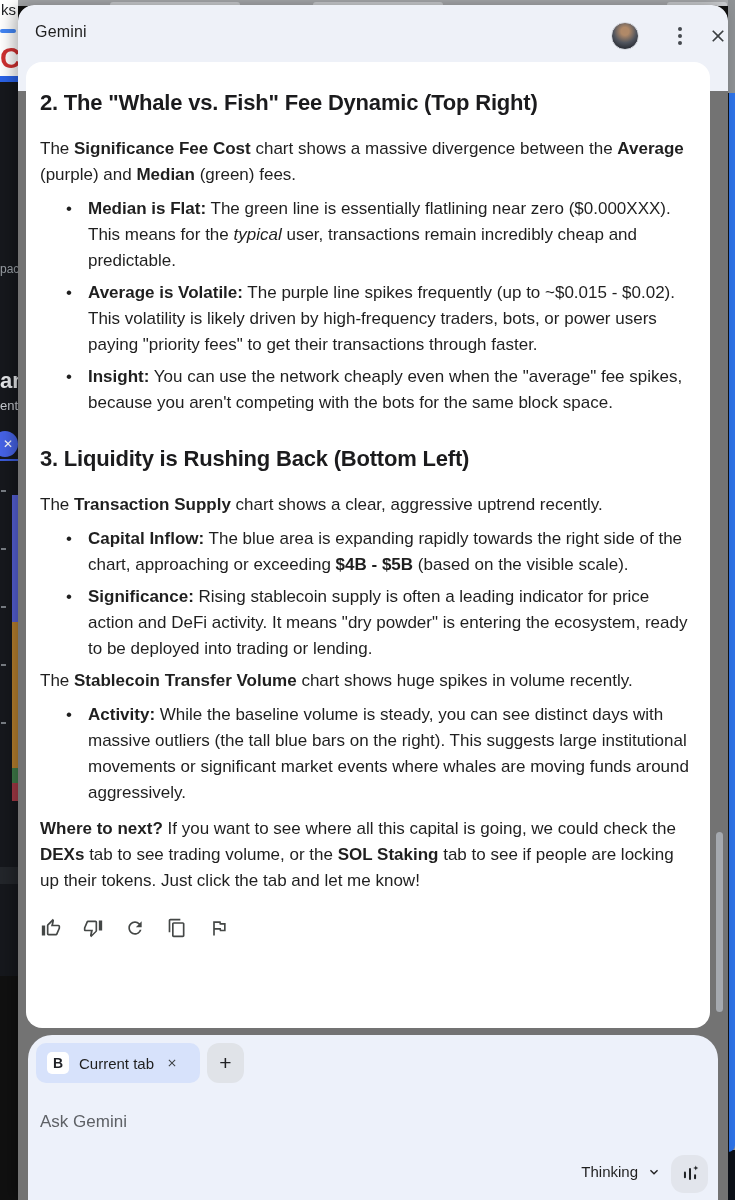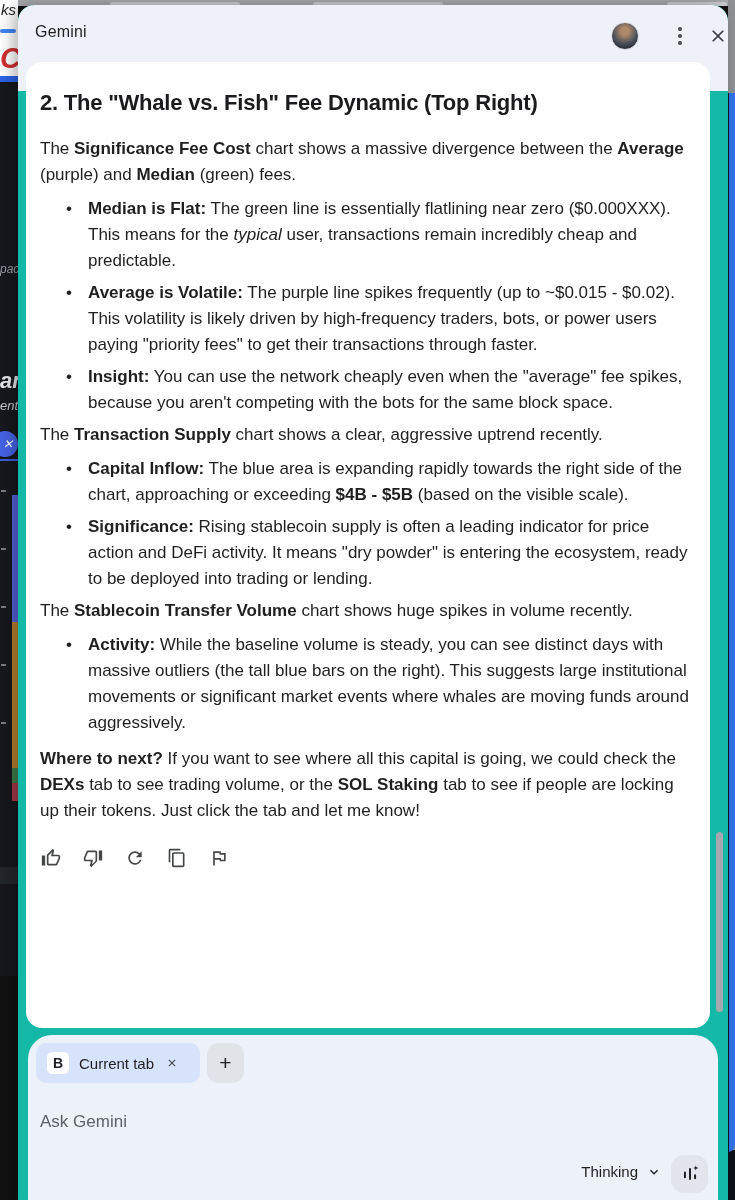--- a/index.html
+++ b/index.html
@@ -1,20 +1,20 @@
 <!DOCTYPE html>
 <html><head>
 <meta charset="utf-8">
 <style>
   * { margin:0; padding:0; box-sizing:border-box; }
   html,body { width:735px; height:1200px; overflow:hidden; font-family:"Liberation Sans", sans-serif; background:#111; }
   .stage { position:relative; width:735px; height:1200px; }
 
   
-  .bg-left { position:absolute; left:0; top:0; width:18px; height:976px; background:#16181d; overflow:hidden;font-style:italic; }
+  .bg-left { position:absolute; left:0; top:0; width:18px; height:976px; background:#16181d; overflow:hidden; }
   .bg-left .white-top { position:absolute; left:0; top:0; width:18px; height:76px; background:#fff; }
   .bg-left .tab-frag { position:absolute; left:1px; top:1px; font-size:15px; color:#202124; }
   .bg-left .underline-1 { position:absolute; left:0; top:29px; width:16px; height:4px; background:#4285f4; border-radius:2px; }
   .bg-left .red-logo { position:absolute; left:0; top:42px; font-size:29px; font-weight:800; color:#cf3030; }
   .bg-left .blue-line { position:absolute; left:0; top:76px; width:18px; height:6px; background:#2b63e8; }
   .bg-left .frag-pac { position:absolute; left:0; top:262px; font-size:12px; color:#9aa0a6; }
   .bg-left .frag-an { position:absolute; left:0; top:368px; font-size:22px; font-weight:700; color:#e8eaed; }
   .bg-left .frag-ent { position:absolute; left:0; top:398px; font-size:13px; color:#c7cbd1; }
   .bg-left .fab { position:absolute; left:-8px; top:431px; width:26px; height:26px; border-radius:13px; background:#4663e6; color:#fff; font-size:12px; text-align:right; line-height:26px; padding-right:5px; }
   .bg-left .fab-sep { position:absolute; left:0; top:459px; width:18px; height:2px; background:#3b5bd9; }
@@ -33,21 +33,21 @@
   .bg-top i { position:absolute; top:2px; height:4px; background:#cbcdd0; border-radius:3px 3px 0 0; }
   .bg-top i.p1{ left:92px; width:130px; } .bg-top i.p2{ left:295px; width:130px; } .bg-top i.p3{ left:649px; width:60px; }
 
   
   .bg-right { position:absolute; right:0; top:0; width:7px; height:1200px; background:#8f9295; }
   .bg-right .blue { position:absolute; left:0; top:93px; width:7px; height:1059px; background:#2e74ea; border-left:1px solid #10141c; border-bottom-right-radius:7px; }
   .bg-right .darkb { position:absolute; left:0; top:1150px; width:7px; height:50px; background:#0c1018; }
 
   
   .panel { position:absolute; left:18px; top:5px; width:710px; height:1195px; border-radius:16px 16px 0 0;
-           background:#14b8a6; box-shadow:-5px 0 16px rgba(0,0,0,.3); overflow:hidden; }
+           background:#737373; box-shadow:-5px 0 16px rgba(0,0,0,.3); overflow:hidden; }
   .panel-top-bg { position:absolute; left:0; top:0; width:100%; height:86px; background:#eef1f8; border-radius:16px 16px 0 0; }
 
   .panel-header { position:absolute; left:0; top:0; width:100%; height:57px; }
   .panel-title { position:absolute; left:17px; top:18px; font-size:16px; font-weight:500; color:#1f1f1f; letter-spacing:.2px; }
   .avatar { position:absolute; left:593px; top:17px; width:28px; height:28px; border-radius:50%;
             background:radial-gradient(circle at 50% 32%, #b08968 18%, #51555e 52%, #23262e 85%); border:1px solid #d8dbe2; }
   .more-btn { position:absolute; left:648px; top:17px; width:28px; height:28px; display:flex; align-items:center; justify-content:center; }
   .more-btn span { width:4px; height:4px; border-radius:2px; background:#454a50; box-shadow:0 -7px #454a50, 0 7px #454a50; }
   .close-btn { position:absolute; left:686px; top:17px; width:28px; height:28px; display:flex; align-items:center; justify-content:center; color:#3c4043; }
 
@@ -144,20 +144,21 @@
           <h2>2. The "Whale vs. Fish" Fee Dynamic (Top Right)</h2>
           <p class="intro"><span>The </span><span class="b">Significance Fee Cost</span><span> chart shows a massive divergence between the </span><span class="b">Average</span><span> (purple) and </span><span class="b">Median</span><span> (green) fees.</span></p>
           <ul>
             <li><span class="b">Median is Flat:</span><span> The green line is essentially flatlining near zero ($0.000XXX). This means for the </span><span class="i">typical</span><span> user, transactions remain incredibly cheap and predictable.</span></li>
             <li><span class="b">Average is Volatile:</span><span> The purple line spikes frequently (up to ~$0.015 - $0.02). This volatility is likely driven by high-frequency traders, bots, or power users paying "priority fees" to get their transactions through faster.</span></li>
             <li><span class="b">Insight:</span><span> You can use the network cheaply even when the "average" fee spikes, because you aren't competing with the bots for the same block space.</span></li>
           </ul>
         </section>
 
         <section>
+          <h2>3. Liquidity is Rushing Back (Bottom Left)</h2>
           <p class="intro"><span>The </span><span class="b">Transaction Supply</span><span> chart shows a clear, aggressive uptrend recently.</span></p>
           <ul>
             <li><span class="b">Capital Inflow:</span><span> The blue area is expanding rapidly towards the right side of the chart, approaching or exceeding </span><span class="b">$4B - $5B</span><span> (based on the visible scale).</span></li>
             <li><span class="b">Significance:</span><span> Rising stablecoin supply is often a leading indicator for price action and DeFi activity. It means "dry powder" is entering the ecosystem, ready to be deployed into trading or lending.</span></li>
           </ul>
         </section>
 
         <section>
           <p class="intro"><span>The </span><span class="b">Stablecoin Transfer Volume</span><span> chart shows huge spikes in volume recently.</span></p>
           <ul>

